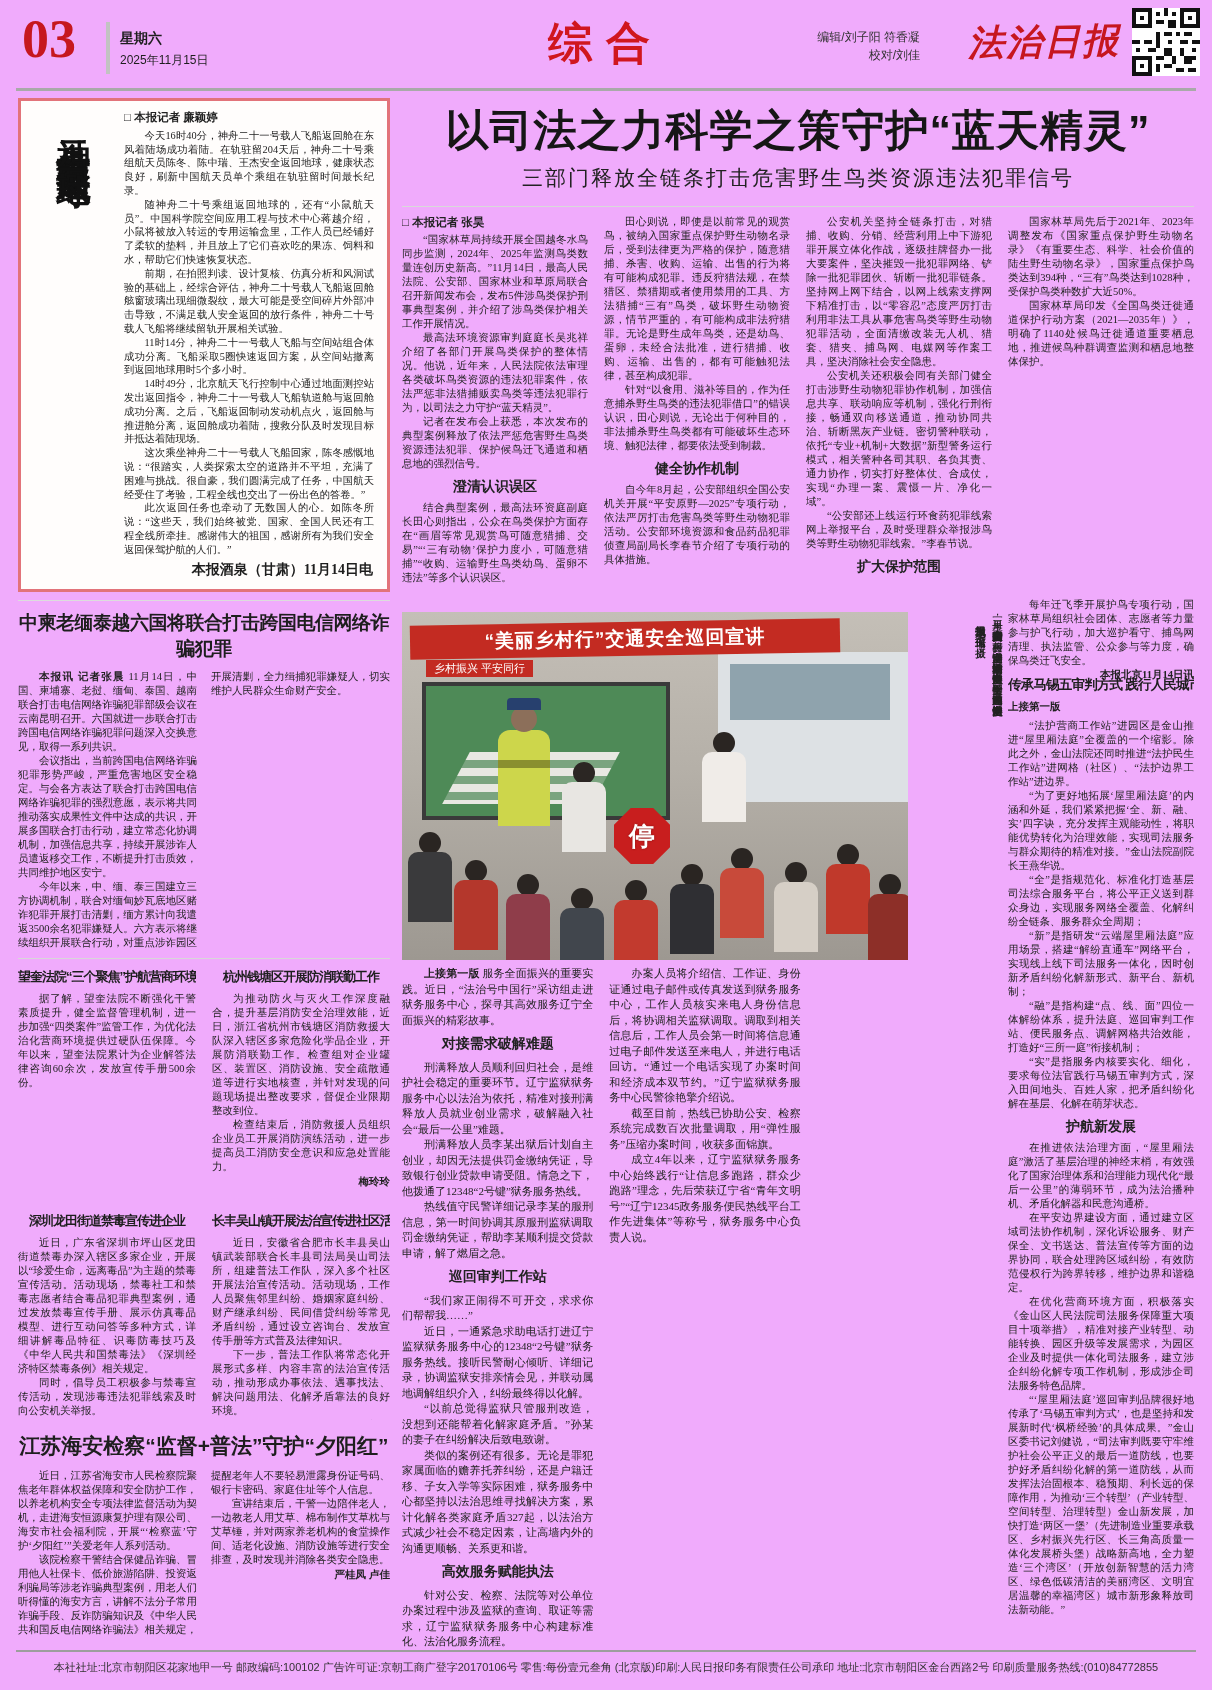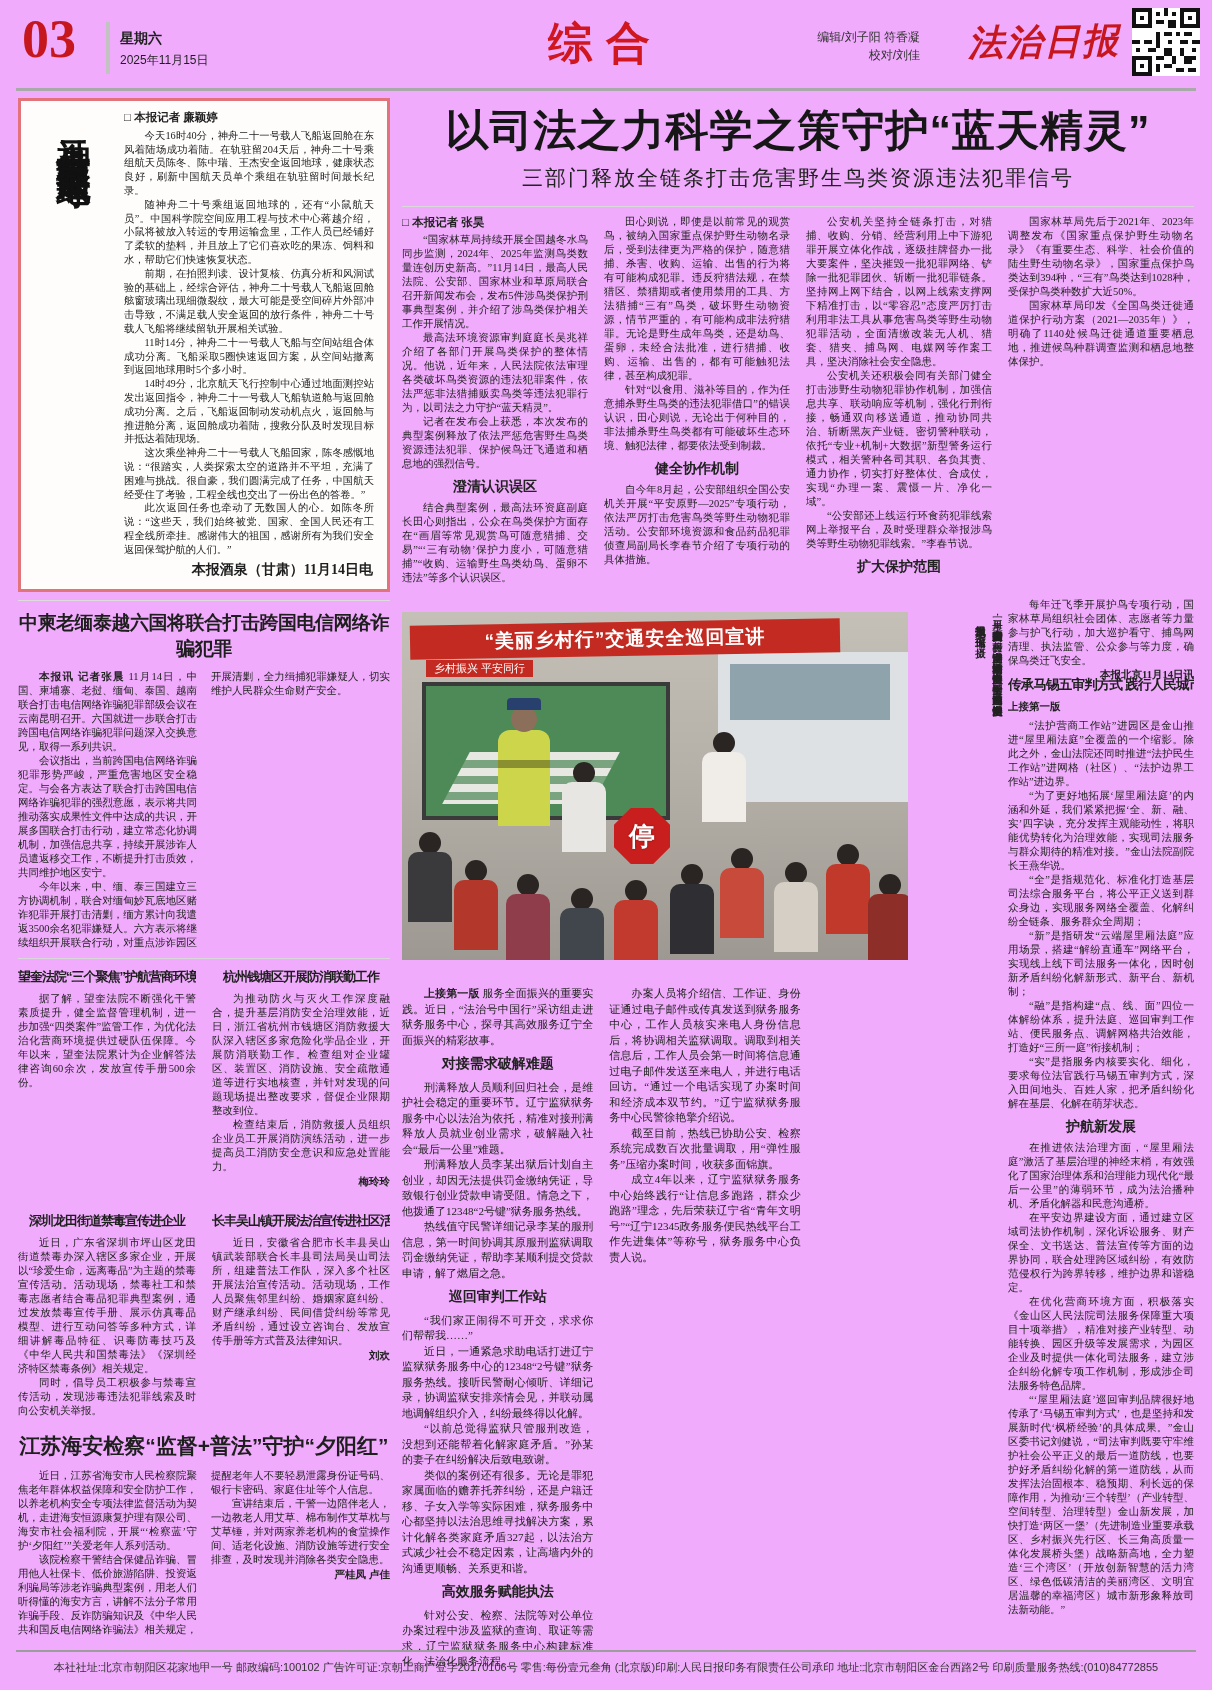--- a/index.html
+++ b/index.html
@@ -113,21 +113,21 @@
   .mini.r2{height:208px;}
 
   
   .haian{left:18px;top:1432px;width:372px;}
   .haian h2{margin:0 0 9px 0;text-align:center;font-size:21px;font-weight:bold;
             font-family:"Liberation Sans",sans-serif;}
   .haian .cols{column-count:2;column-gap:14px;column-fill:auto;height:186px;overflow:hidden;}
 
   
   .center{left:402px;top:966px;width:606px;height:688px;column-count:3;column-gap:16px;
-          column-fill:auto;overflow:hidden;margin-top:20px;}
+          column-fill:auto;overflow:hidden;}
   .center p{font-size:11px;line-height:15.5px;}
 
   
   .ft-rule{left:16px;top:1650px;width:1180px;height:2px;background:#9d9d9d;}
   .footer{left:0;right:0;top:1660px;text-align:center;font-size:11px;color:#333;
           font-family:"Liberation Sans",sans-serif;}
 </style>
 </head>
 <body>
 
@@ -363,20 +363,21 @@
       <p class="fi para">为推动防火与灭火工作深度融合，提升基层消防安全治理效能，近日，浙江省杭州市钱塘区消防救援大队深入辖区多家危险化学品企业，开展防消联勤工作。检查组对企业罐区、装置区、消防设施、安全疏散通道等进行实地核查，并针对发现的问题现场提出整改要求，督促企业限期整改到位。</p>
           <p class="fi para">检查结束后，消防救援人员组织企业员工开展消防演练活动，进一步提高员工消防安全意识和应急处置能力。</p>
           <p class="fi sign">梅玲玲</p>
         </div>
     </div>
     <div class="mini r2">
       <h3>长丰吴山镇开展法治宣传进社区活动</h3>
       <div class="flow">
 
       <p class="fi para">近日，安徽省合肥市长丰县吴山镇武装部联合长丰县司法局吴山司法所，组建普法工作队，深入多个社区开展法治宣传活动。活动现场，工作人员聚焦邻里纠纷、婚姻家庭纠纷、财产继承纠纷、民间借贷纠纷等常见矛盾纠纷，通过设立咨询台、发放宣传手册等方式普及法律知识。</p>
+          <p class="fi para">下一步，普法工作队将常态化开展形式多样、内容丰富的法治宣传活动，推动形成办事依法、遇事找法、解决问题用法、化解矛盾靠法的良好环境。</p>
           <p class="fi sign">刘欢</p>
         </div>
     </div>
   </div>
 
   <div class="abs haian">
     <h2>江苏海安检察“监督+普法”守护“夕阳红”</h2>
     <div class="cols flow">
 
     <p class="fi para">近日，江苏省海安市人民检察院聚焦老年群体权益保障和安全防护工作，以养老机构安全专项法律监督活动为契机，走进海安恒源康复护理有限公司、海安市社会福利院，开展“‘检察蓝’守护‘夕阳红’”关爱老年人系列活动。</p>

